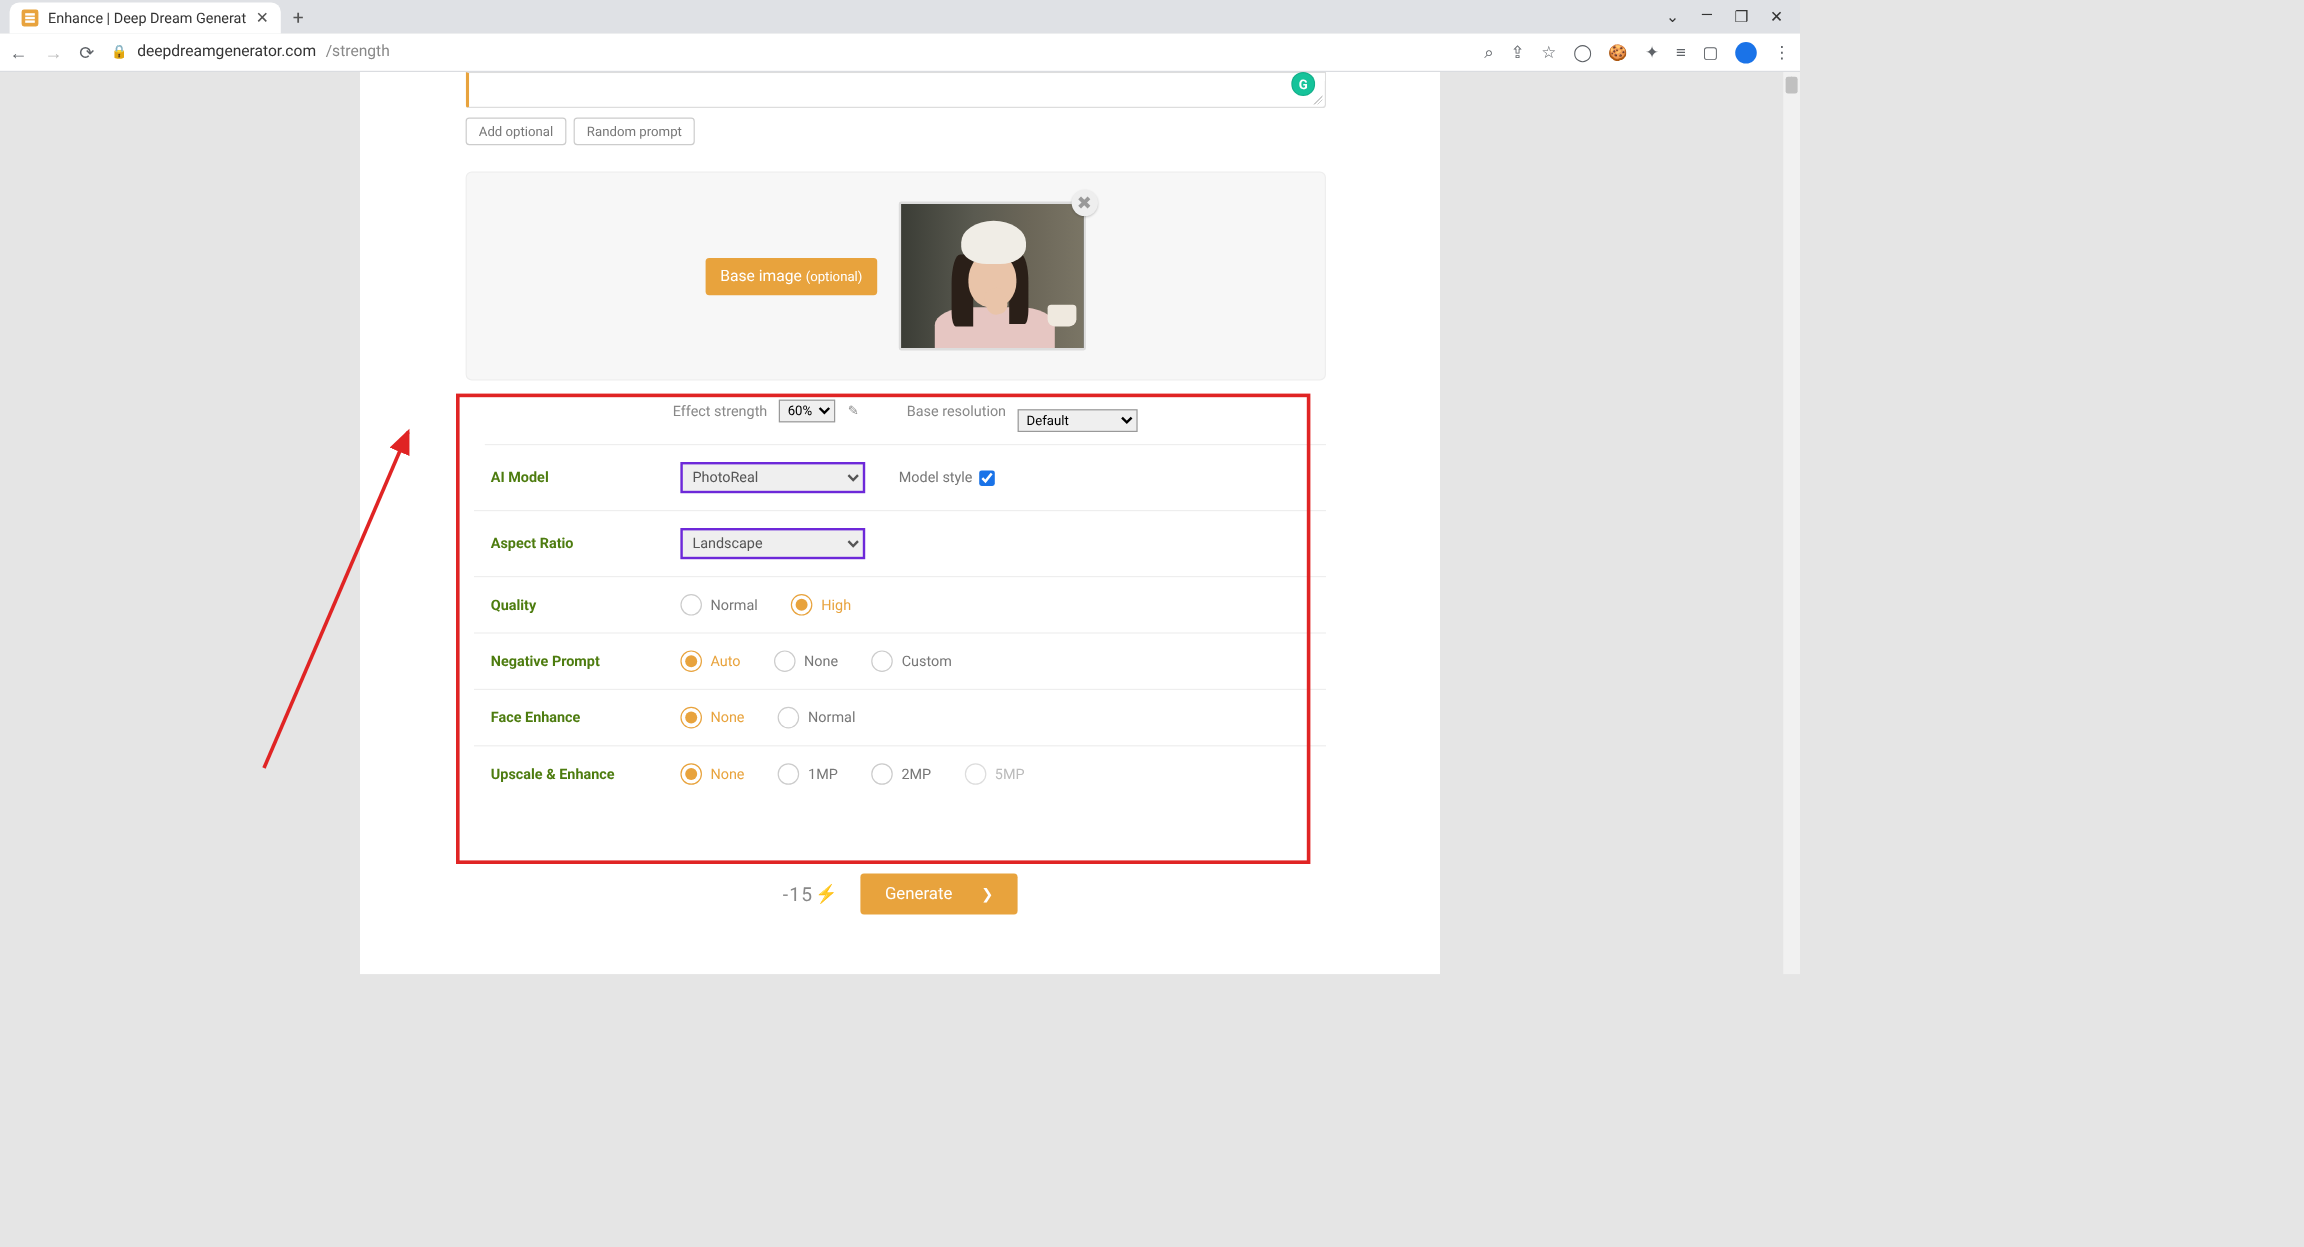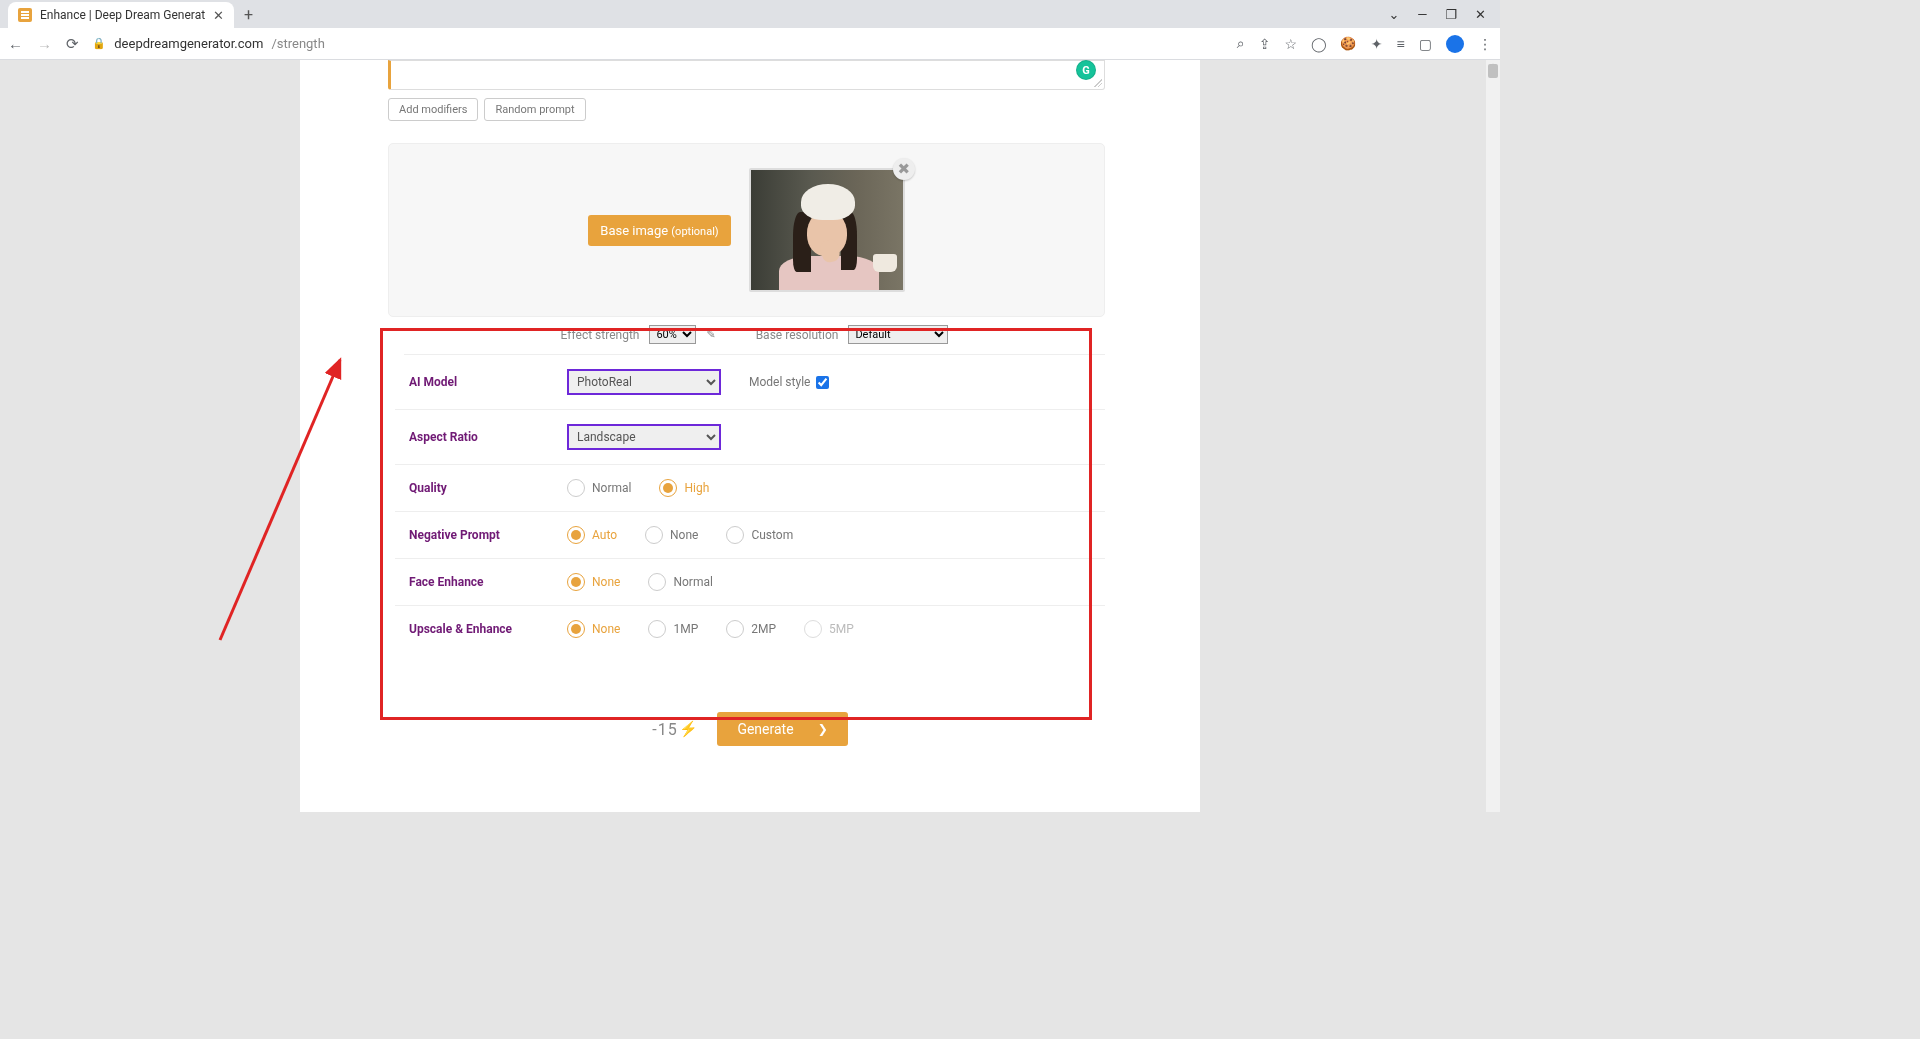--- a/index.html
+++ b/index.html
@@ -62,27 +62,27 @@
     .thumb .hand { position: absolute; left: 70px; top: 70px; width: 18px; height: 22px; background: #e9c4a9; border-radius: 40%; transform: rotate(-15deg); }
     
     
     .highlight-box { position: absolute; border: 3px solid #e02424; left: 380px; top: 328px; width: 712px; height: 392px; pointer-events: none; }
     
     
     .effect-row { background: #fff; margin: 0 95px 0 104px; padding: 8px 12px 10px 12px; display: flex; align-items: center; justify-content: center; gap: 10px; font-size: 12px; color: #888; border-bottom: 1px solid #eee; }
     .effect-row select { font-size: 11px; padding: 1px 2px; border: 1px solid #999; }
     .effect-row .edit-icon { color: #888; font-size: 11px; cursor: pointer; }
     .effect-row .spacer-big { width: 20px; }
-    .effect-row .base-res-select { width: 100px; }
+    .effect-row .base-res-select { width: 100px; margin-top: 16px; }
     
     
     .settings-block { margin: 0 95px 0 95px; }
     .settings-row { display: flex; align-items: center; padding: 14px 0; border-bottom: 1px solid #eee; }
     .settings-row:last-child { border-bottom: none; }
-    .settings-label { width: 172px; font-size: 12px; font-weight: bold; color: #701a75; padding-left: 14px; }
+    .settings-label { width: 172px; font-size: 12px; font-weight: bold; color: #4d7c0f; padding-left: 14px; }
     .settings-control { display: flex; align-items: center; gap: 28px; }
     .settings-control select { width: 154px; font-size: 12px; padding: 3px 4px; border: 2px solid #6d28d9; color: #555; }
     .settings-control label.inline { font-size: 12px; color: #777; }
     .settings-control input[type=checkbox] { accent-color: #1a73e8; width: 13px; height: 13px; }
     
     .radio-group { display: flex; gap: 28px; }
     .radio-item { display: flex; align-items: center; gap: 7px; cursor: pointer; }
     .radio-outer { width: 18px; height: 18px; border: 1px solid #ccc; border-radius: 50%; display: flex; align-items: center; justify-content: center; }
     .radio-item.selected .radio-outer { border-color: #e8a33d; }
     .radio-inner { width: 10px; height: 10px; border-radius: 50%; }
@@ -147,21 +147,21 @@
 
 <div class="page-wrap">
   <div class="content-col">
 
     <div class="prompt-box">
       <div class="grammarly-badge">G</div>
       <div class="resize-handle"></div>
     </div>
 
     <div class="prompt-buttons">
-      <div class="small-btn">Add modifiers</div>
+      <div class="small-btn">Add optional</div>
       <div class="small-btn">Random prompt</div>
     </div>
 
     <div class="base-image-panel">
       <div class="base-image-btn">
         <span>Base image </span><span class="optional">(optional)</span>
       </div>
       <div class="thumb-wrap">
         <div class="thumb">
           <div class="bg-wall"></div>

